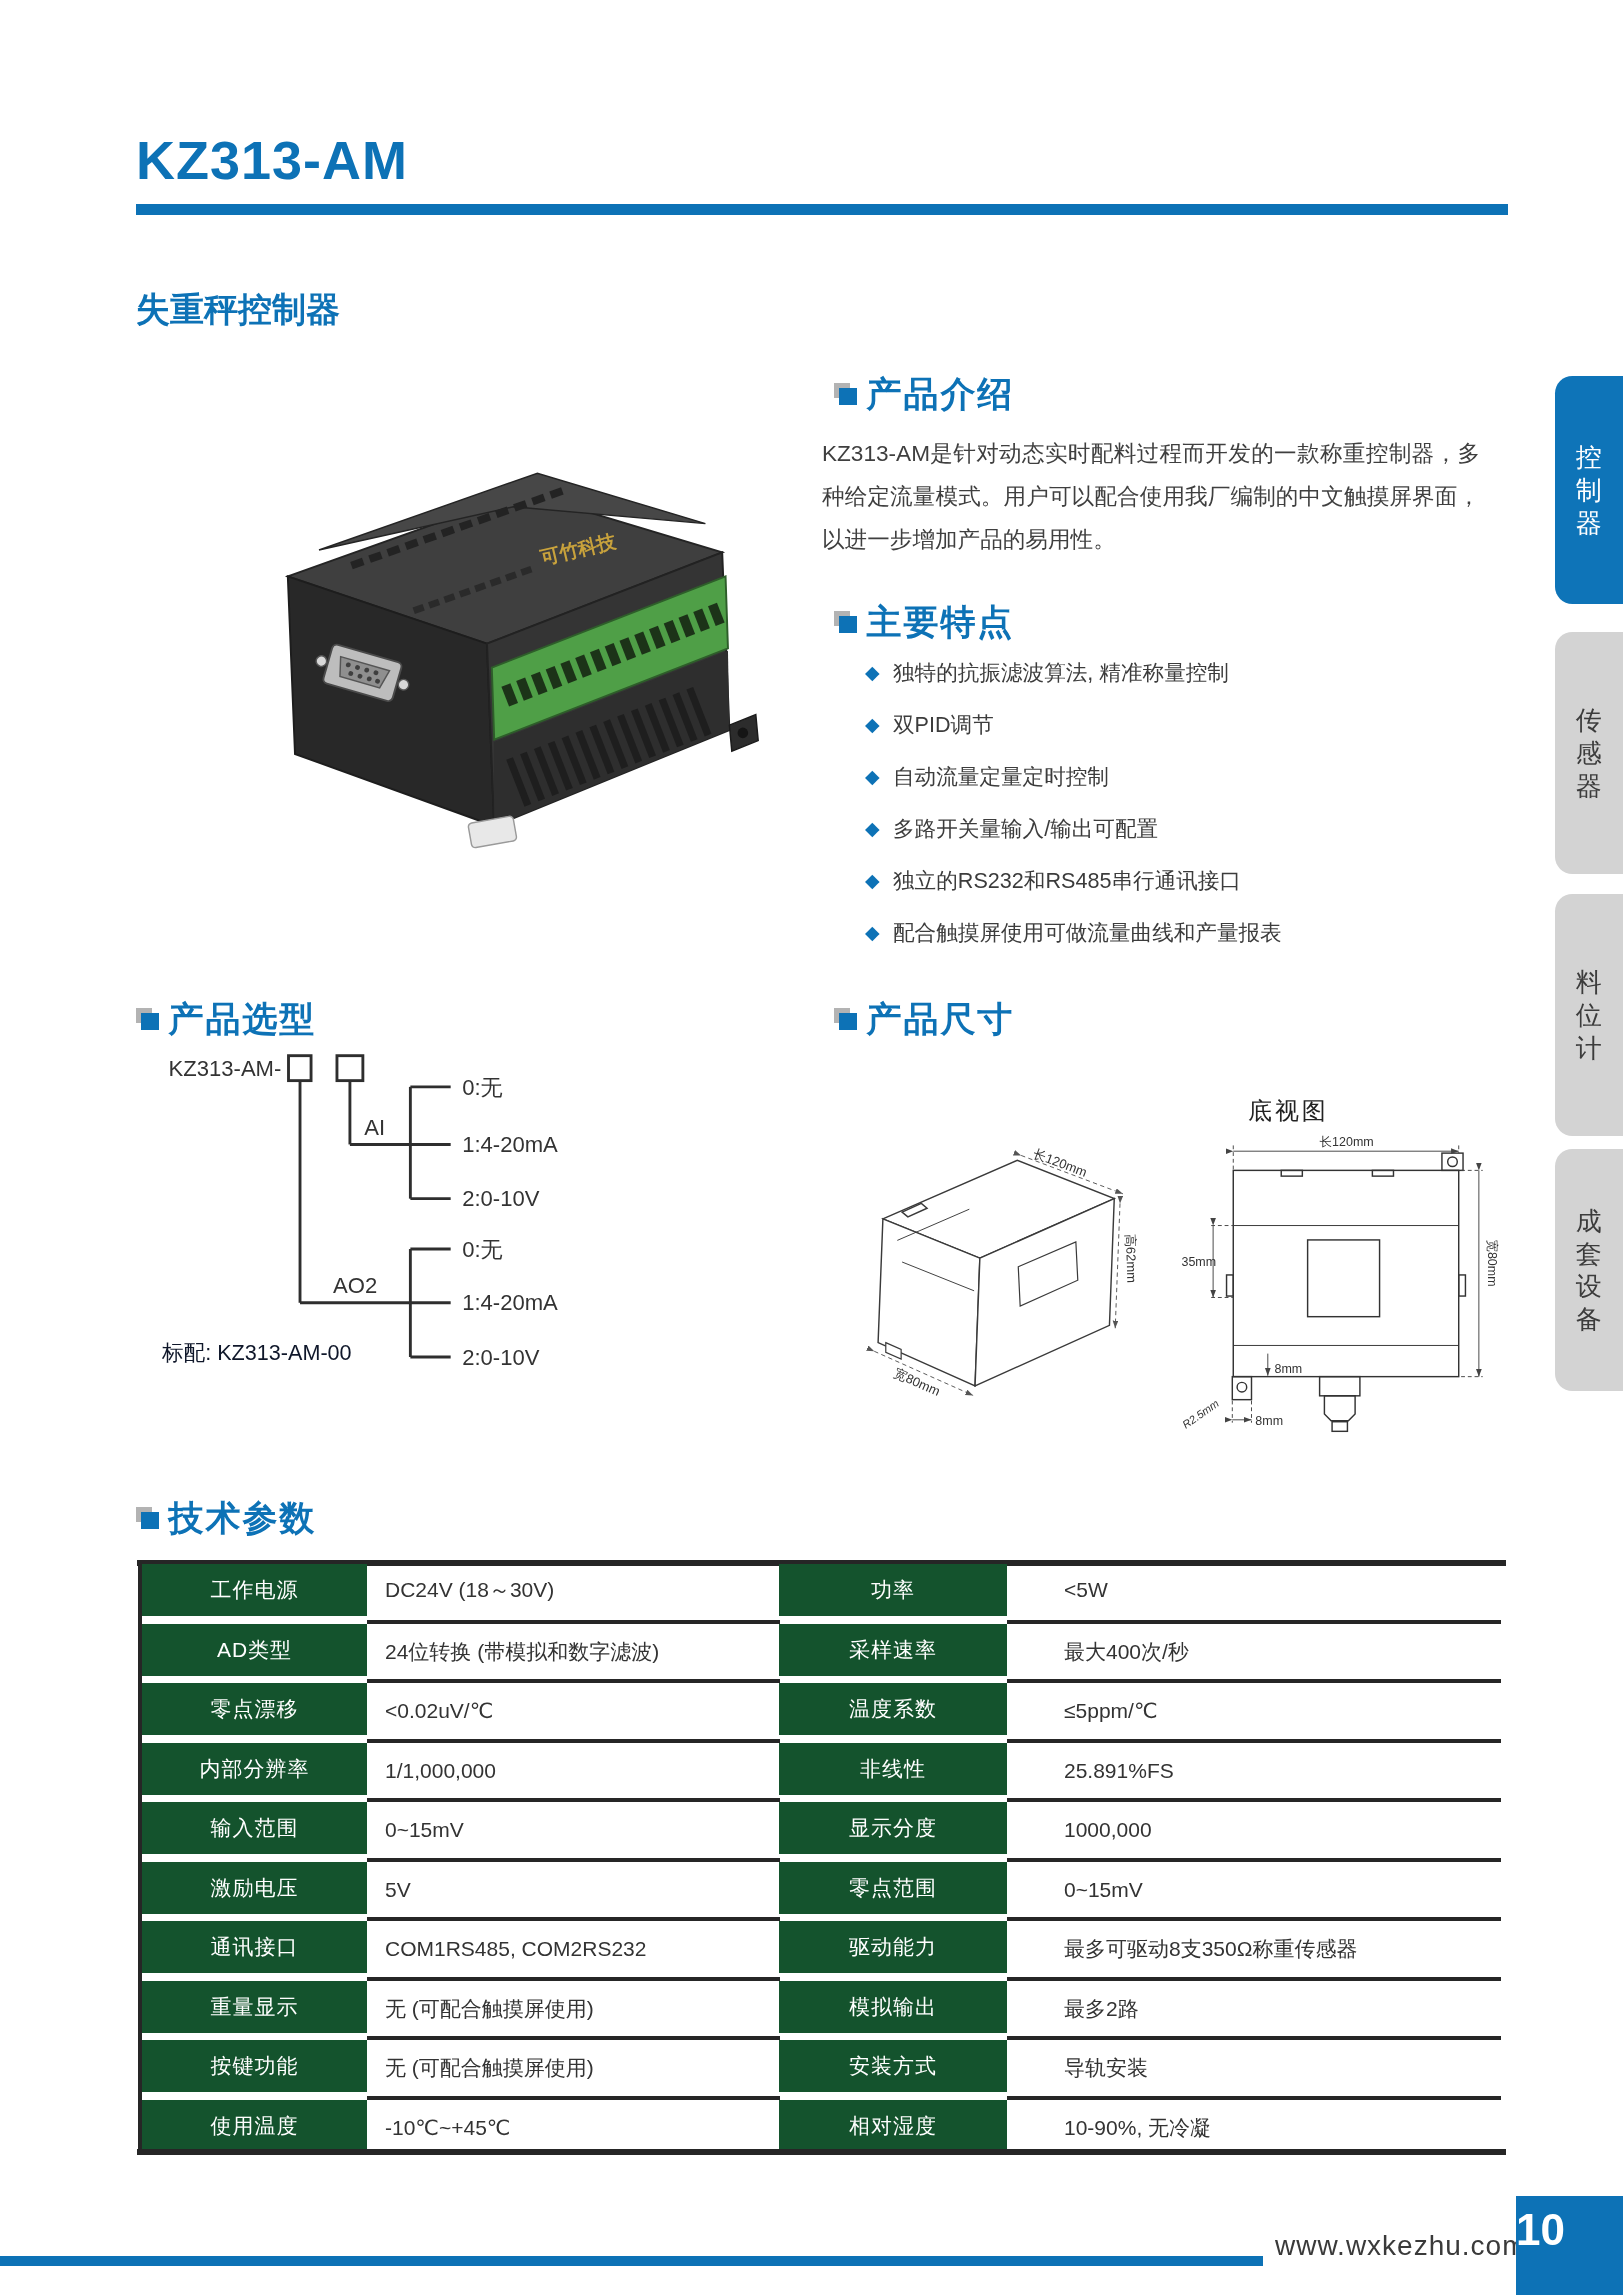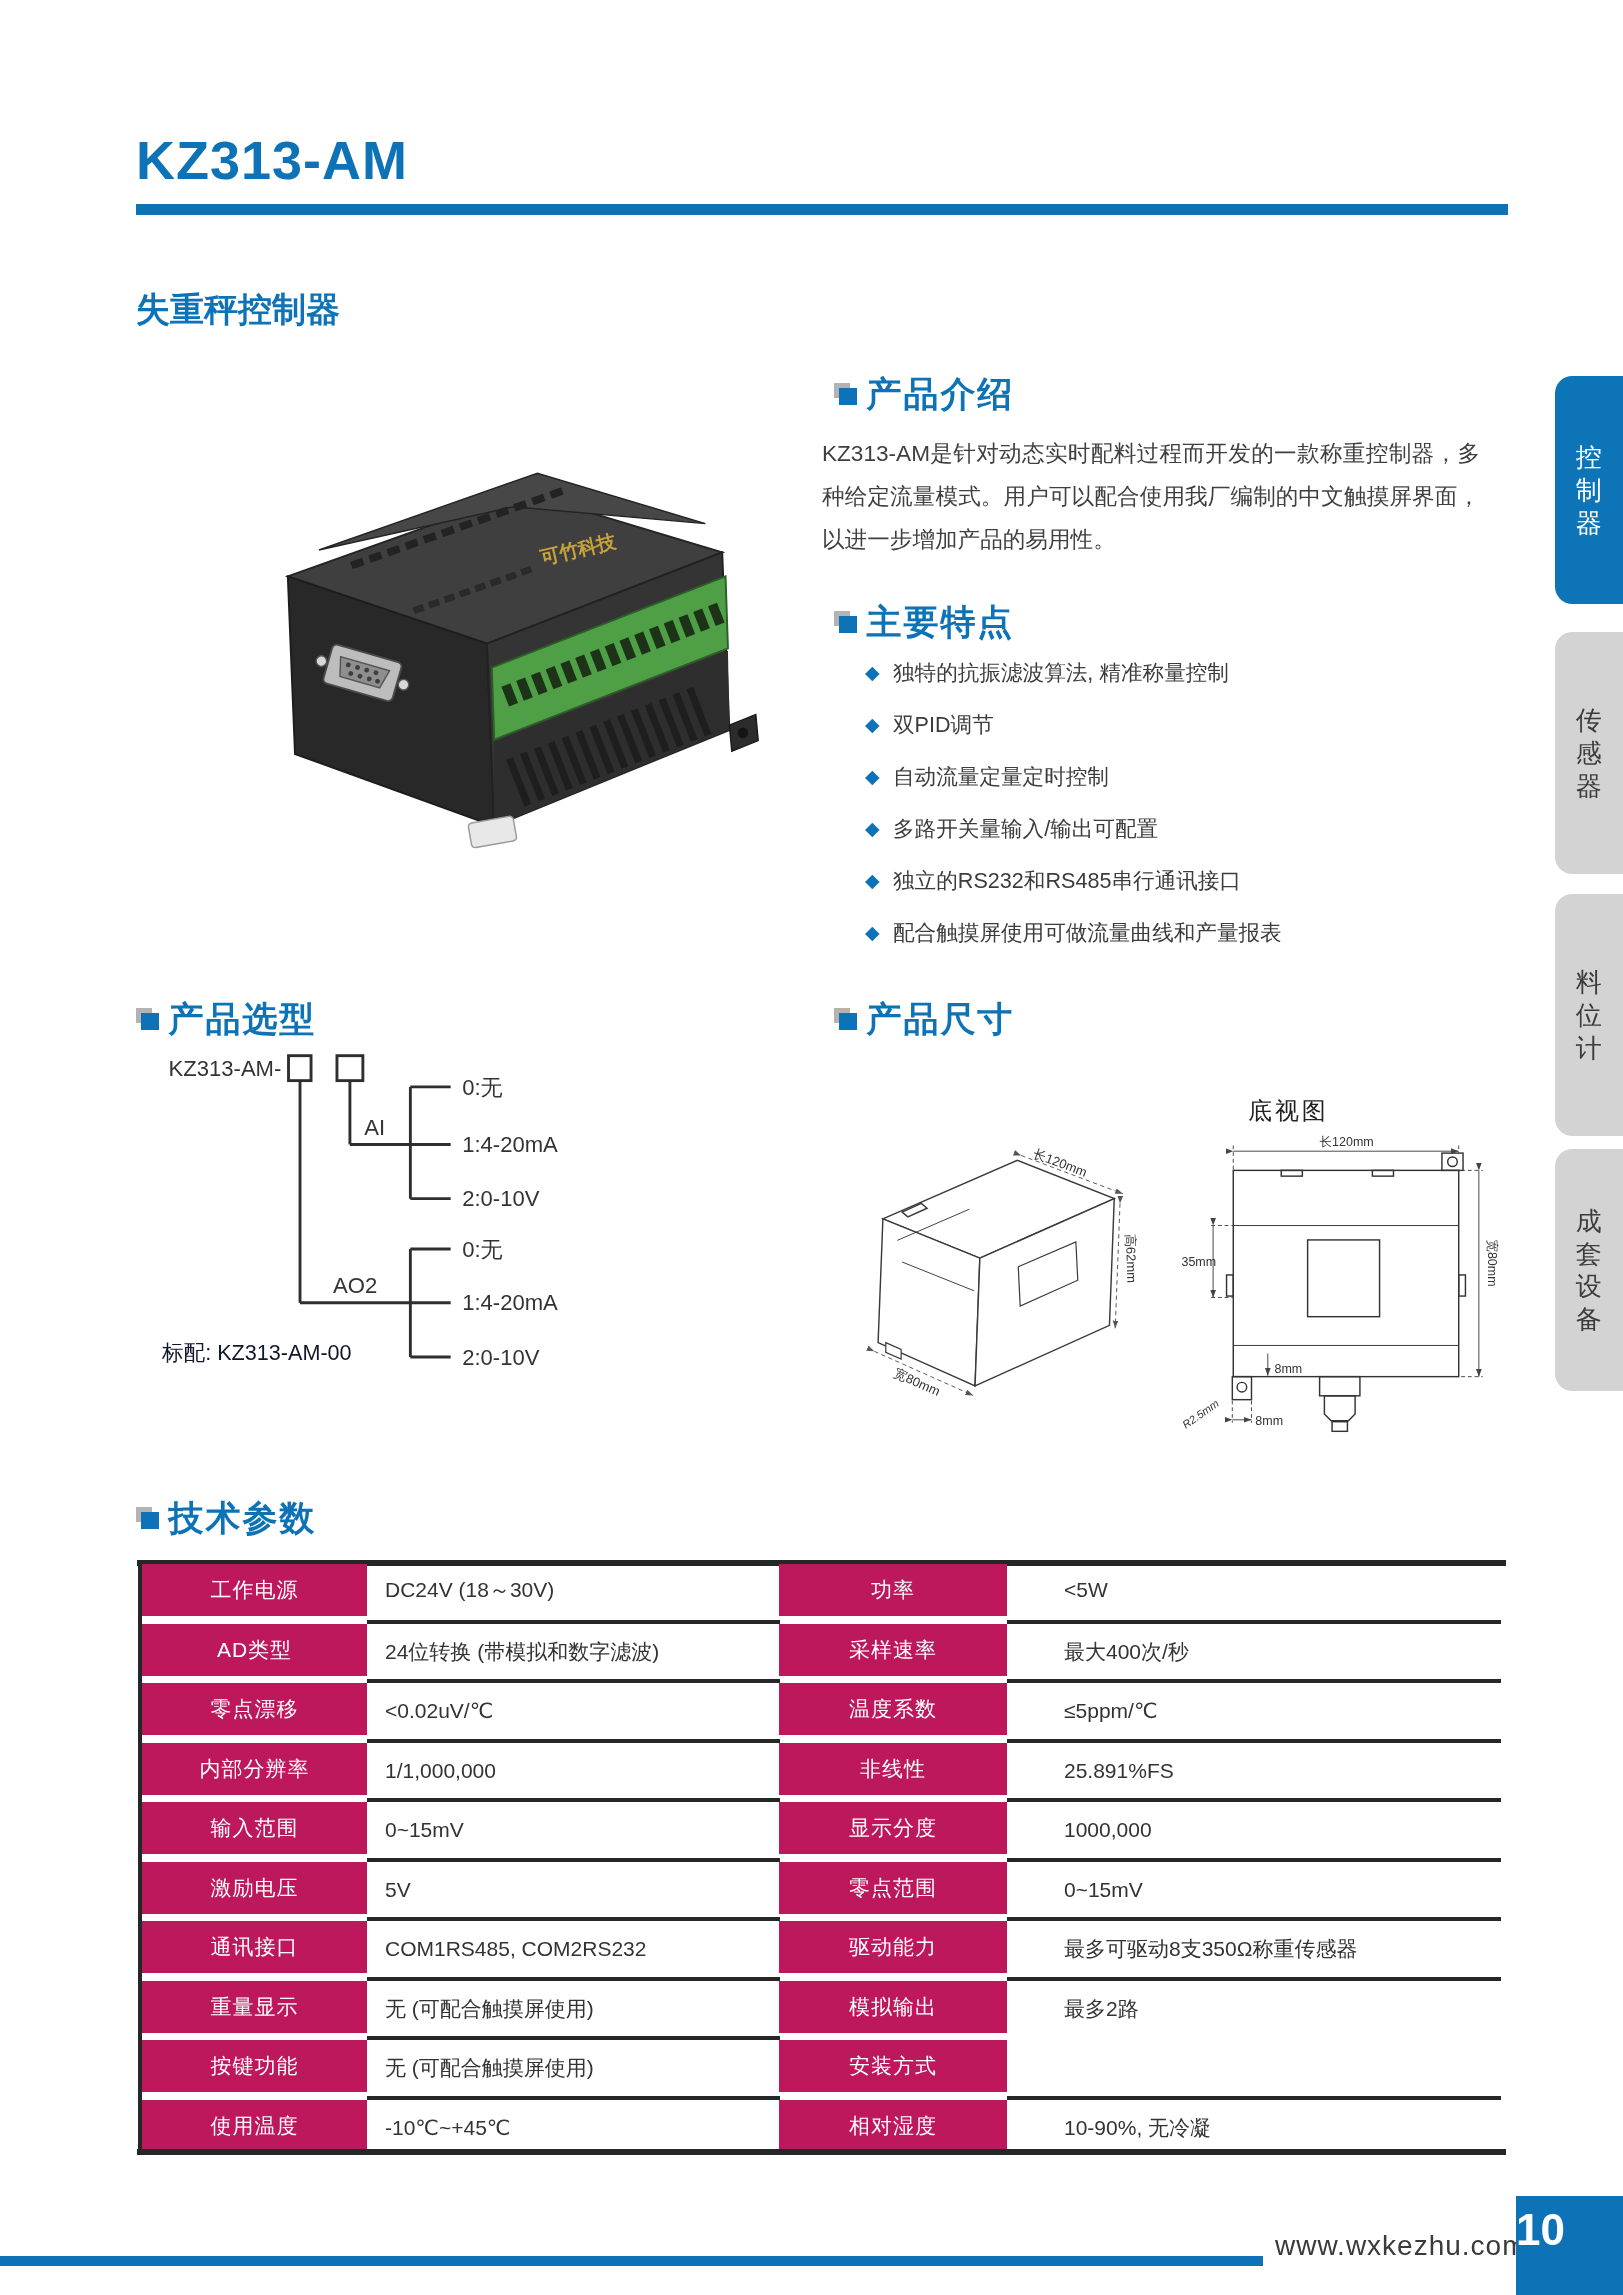--- a/index.html
+++ b/index.html
@@ -31,21 +31,21 @@
   svg text{font-family:"Liberation Sans","DejaVu Sans",sans-serif;}
 
   
   .bv-label{left:1248px;top:1095px;font-size:24px;color:#222;letter-spacing:2.9px;}
 
   
   .spec-table{left:138px;top:1560px;width:1364px;height:595px;border-left:4.8px solid #262626;box-sizing:border-box;}
   .spec-table:before{content:"";position:absolute;left:-4.8px;top:0;width:1369px;height:5.8px;background:#262626;}
   .spec-table:after{content:"";position:absolute;left:-4.8px;top:589px;width:1369px;height:5.8px;background:#262626;}
   .srow{position:absolute;left:0;width:1360px;height:60px;}
-  .srow .bcell{position:absolute;top:3.8px;height:52px;background:#be185d;color:#fff;display:flex;align-items:center;justify-content:center;font-size:21px;letter-spacing:1px;}
+  .srow .bcell{position:absolute;top:3.8px;height:52px;background:#14532d;color:#fff;display:flex;align-items:center;justify-content:center;font-size:21px;letter-spacing:1px;}
   .srow .b1{left:0px;width:225px;}
   .srow .b2{left:637px;width:228px;}
   .srow .vcell{position:absolute;top:0;height:60px;display:flex;align-items:center;font-size:21px;color:#333;box-sizing:border-box;white-space:nowrap;}
   .srow .v1{left:225px;width:413px;padding-left:18px;}
   .srow .v2{left:865px;width:494px;padding-left:57px;}
   .srow:not(:first-child) .vcell{border-top:4.8px solid #262626;}
 
   
   .tab{left:1555px;width:68px;border-radius:17.3px 0 0 17.3px;background:#d3d3d3;color:#3c3c3c;
        display:flex;flex-direction:column;align-items:center;justify-content:center;gap:2.9px;}
@@ -389,20 +389,21 @@
     <div class="srow" style="top:417px">
       <div class="bcell b1">重量显示</div>
       <div class="vcell v1">无 (可配合触摸屏使用)</div>
       <div class="bcell b2">模拟输出</div>
       <div class="vcell v2">最多2路</div>
     </div>
     <div class="srow" style="top:476px">
       <div class="bcell b1">按键功能</div>
       <div class="vcell v1">无 (可配合触摸屏使用)</div>
       <div class="bcell b2">安装方式</div>
+      <div class="vcell v2">导轨安装</div>
     </div>
     <div class="srow" style="top:536px">
       <div class="bcell b1">使用温度</div>
       <div class="vcell v1">-10℃~+45℃</div>
       <div class="bcell b2">相对湿度</div>
       <div class="vcell v2">10-90%, 无冷凝</div>
     </div>
   </div>
 
   <div class="abs tab tab1 active">

